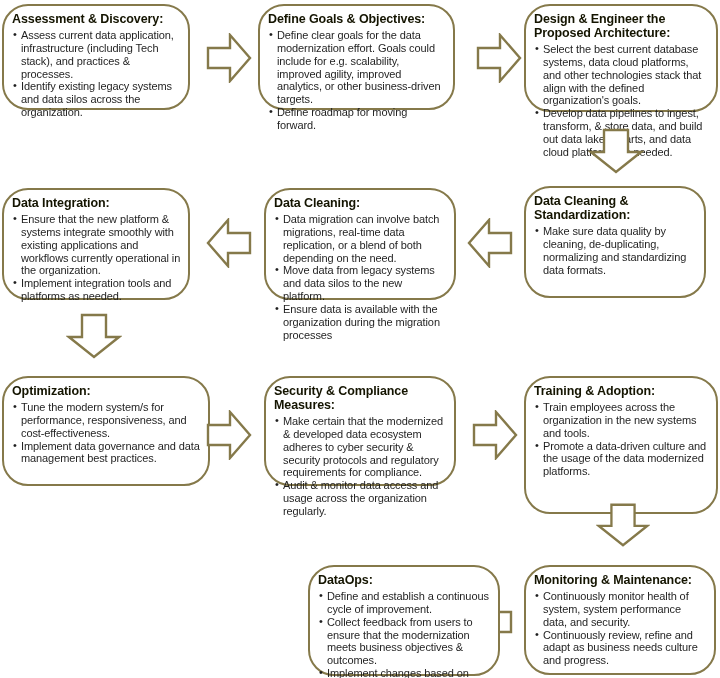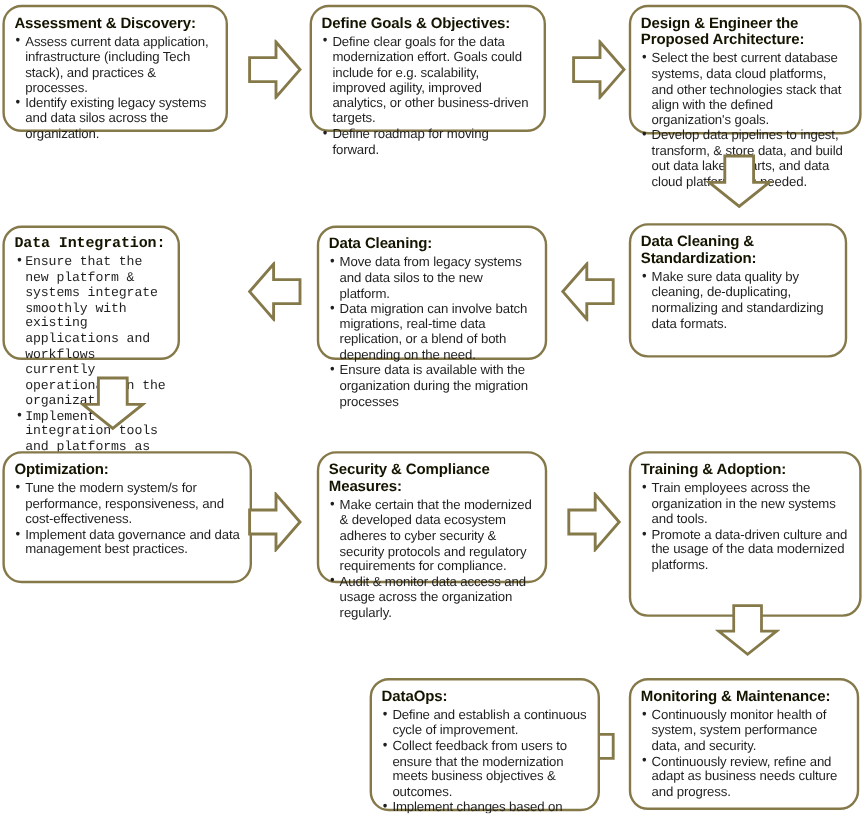--- a/index.html
+++ b/index.html
@@ -19,21 +19,21 @@
     position:relative;
     width:720px;
     height:678px;
     background:var(--bg);
     overflow:hidden;
   }
   .node{
     position:absolute;
     background:#fff;
     border:2px solid var(--border);
-    border-radius:16px;
+    border-radius:26px;
     padding:5px 7px 4px 8px;
   }
   .node h3{
     font-size:12.5px;
     font-weight:bold;
     color:var(--title);
     letter-spacing:-0.1px;
     margin:1px 0 3px 0;
     line-height:1.12;
   }
@@ -119,33 +119,33 @@
 
   <div class="arrow" style="left:467px; top:218px; width:46px; height:50px;">
     <svg viewBox="0 0 46 50" aria-hidden="true">
         <path d="M44 15 H22 V2 L2 25 L22 48 V35 H44 Z"></path>
       </svg>
   </div>
 
   <div class="node" style="left:264px; top:188px; width:192px; height:112px;">
     <h3>Data Cleaning:</h3>
     <ul>
+      <li>Data migration can involve batch migrations, real-time data replication, or a blend of both depending on the need.</li>
       <li>Move data from legacy systems and data silos to the new platform.</li>
-      <li>Data migration can involve batch migrations, real-time data replication, or a blend of both depending on the need.</li>
       <li>Ensure data is available with the organization during the migration processes</li>
     </ul>
   </div>
 
   <div class="arrow" style="left:206px; top:218px; width:46px; height:50px;">
     <svg viewBox="0 0 46 50" aria-hidden="true">
         <path d="M44 15 H22 V2 L2 25 L22 48 V35 H44 Z"></path>
       </svg>
   </div>
 
-  <div class="node" style="left:2px; top:188px; width:148px; height:112px;font-family:Liberation Mono, monospace;">
+  <div class="node" style="left:2px; top:188px; width:188px; height:112px;">
     <h3>Data Integration:</h3>
     <ul>
       <li>Ensure that the new platform &amp; systems integrate smoothly with existing applications and workflows currently operational in the organization.</li>
       <li>Implement integration tools and platforms as needed.</li>
     </ul>
   </div>
 
   <div class="arrow" style="left:66px; top:312px; width:56px; height:48px;">
     <svg viewBox="0 0 56 46" aria-hidden="true">
         <path d="M16 2 H40 V24 H53 L28 44 L3 24 H16 Z"></path>

